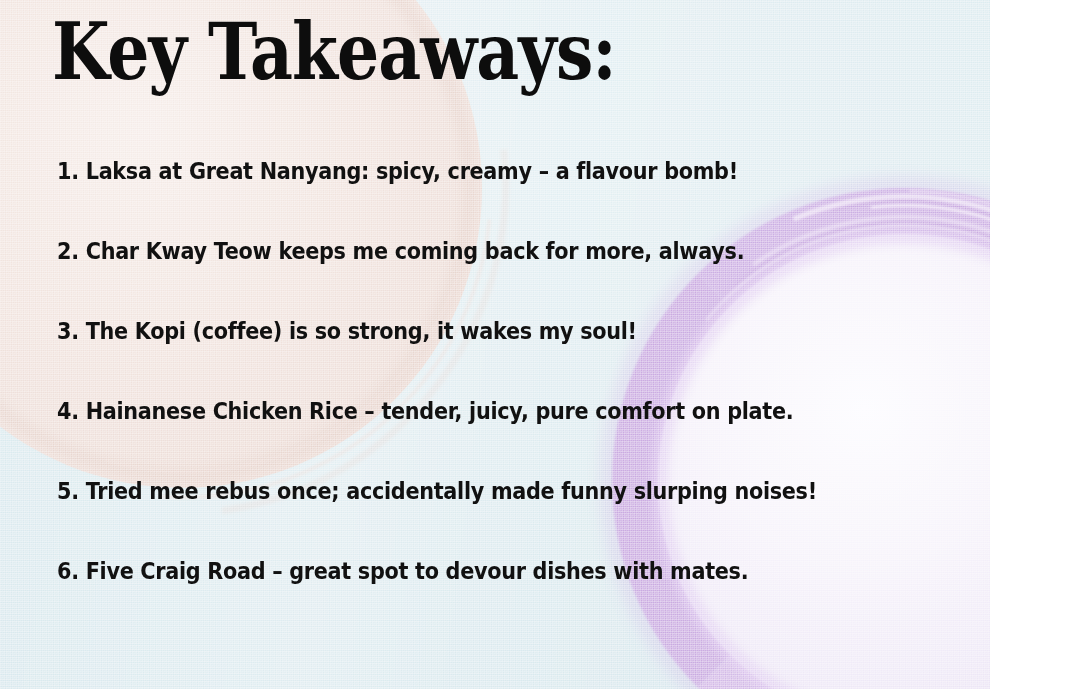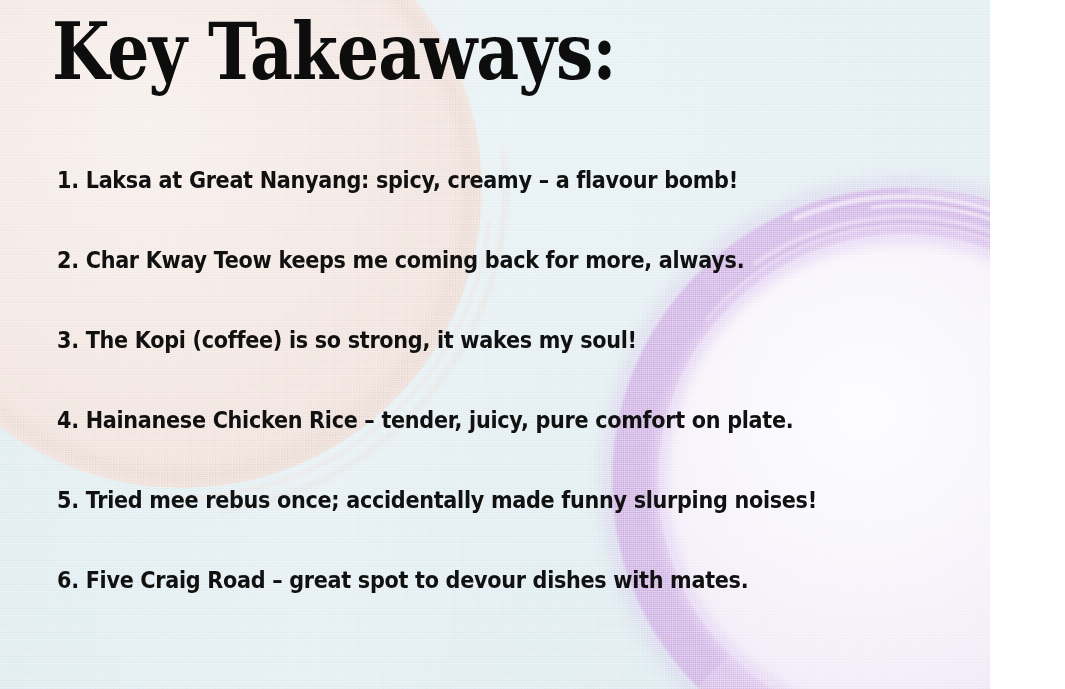--- a/index.html
+++ b/index.html
@@ -252,21 +252,21 @@
     letter-spacing: -1.2px;
     color: #0d0d0d;
     transform: scaleX(0.84);
     transform-origin: left top;
     white-space: nowrap;
   }
 
   .list {
     position: absolute;
     left: 57px;
-    top: 169px;
+    top: 160px;
     right: 40px;
     margin: 0;
     padding: 0;
     list-style: none;
   }
 
   .item {
     height: 80px;
     font-family: "DejaVu Sans", "Liberation Sans", sans-serif;
     font-weight: 700;

